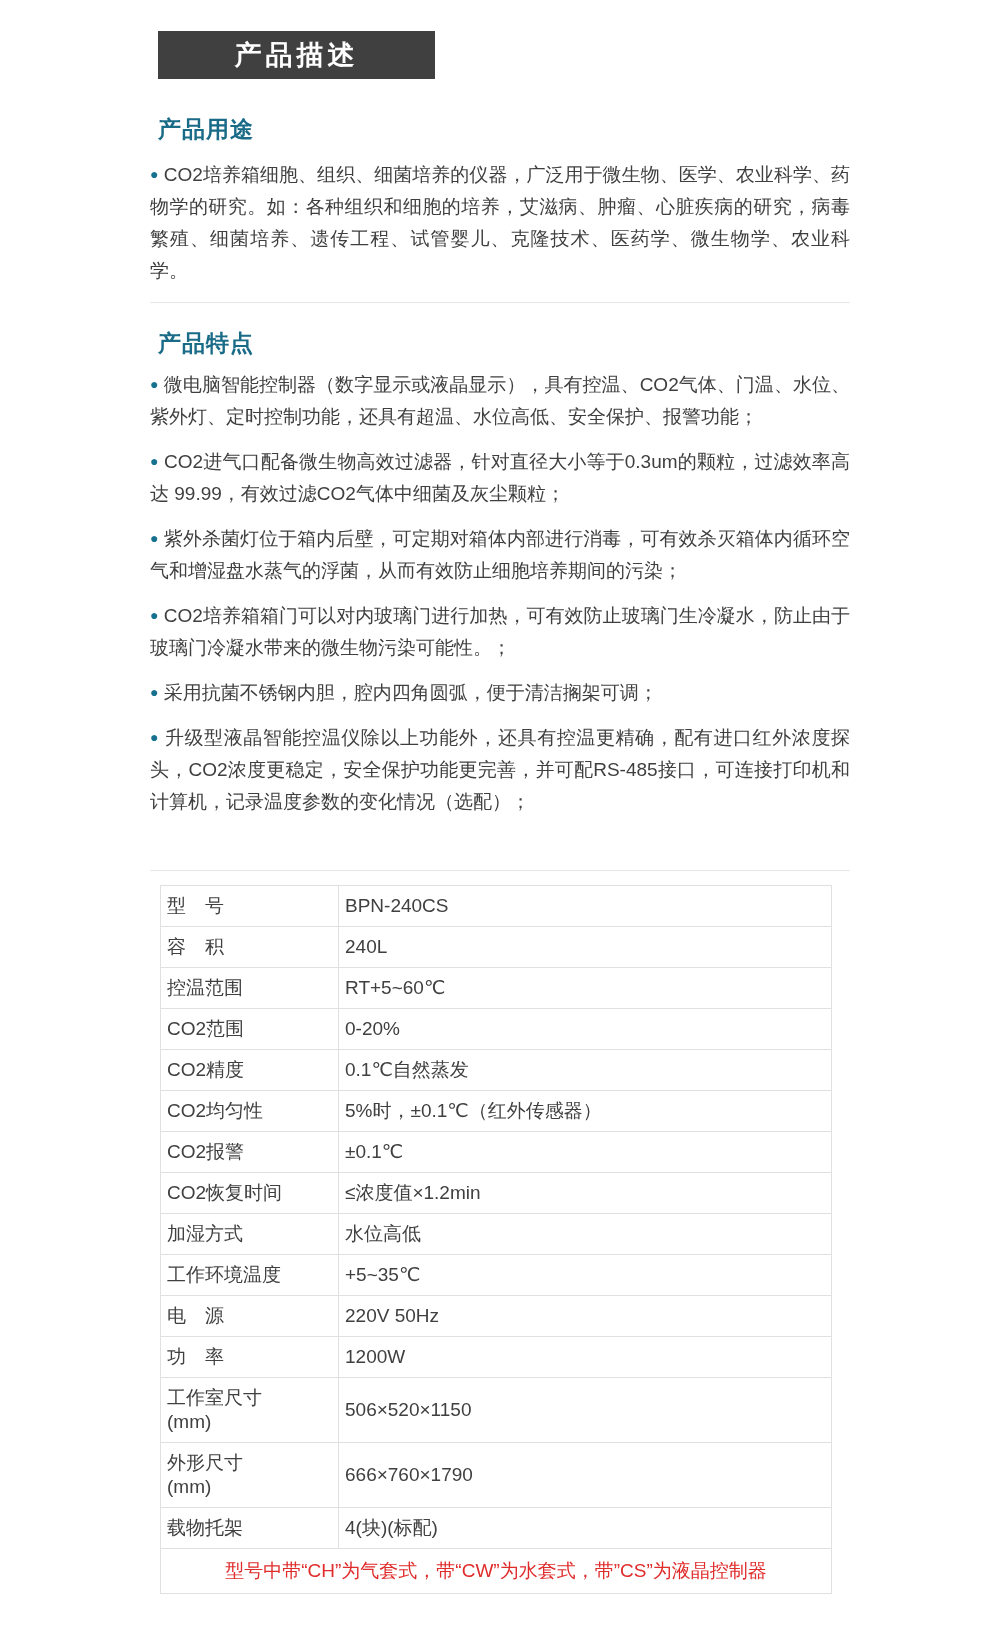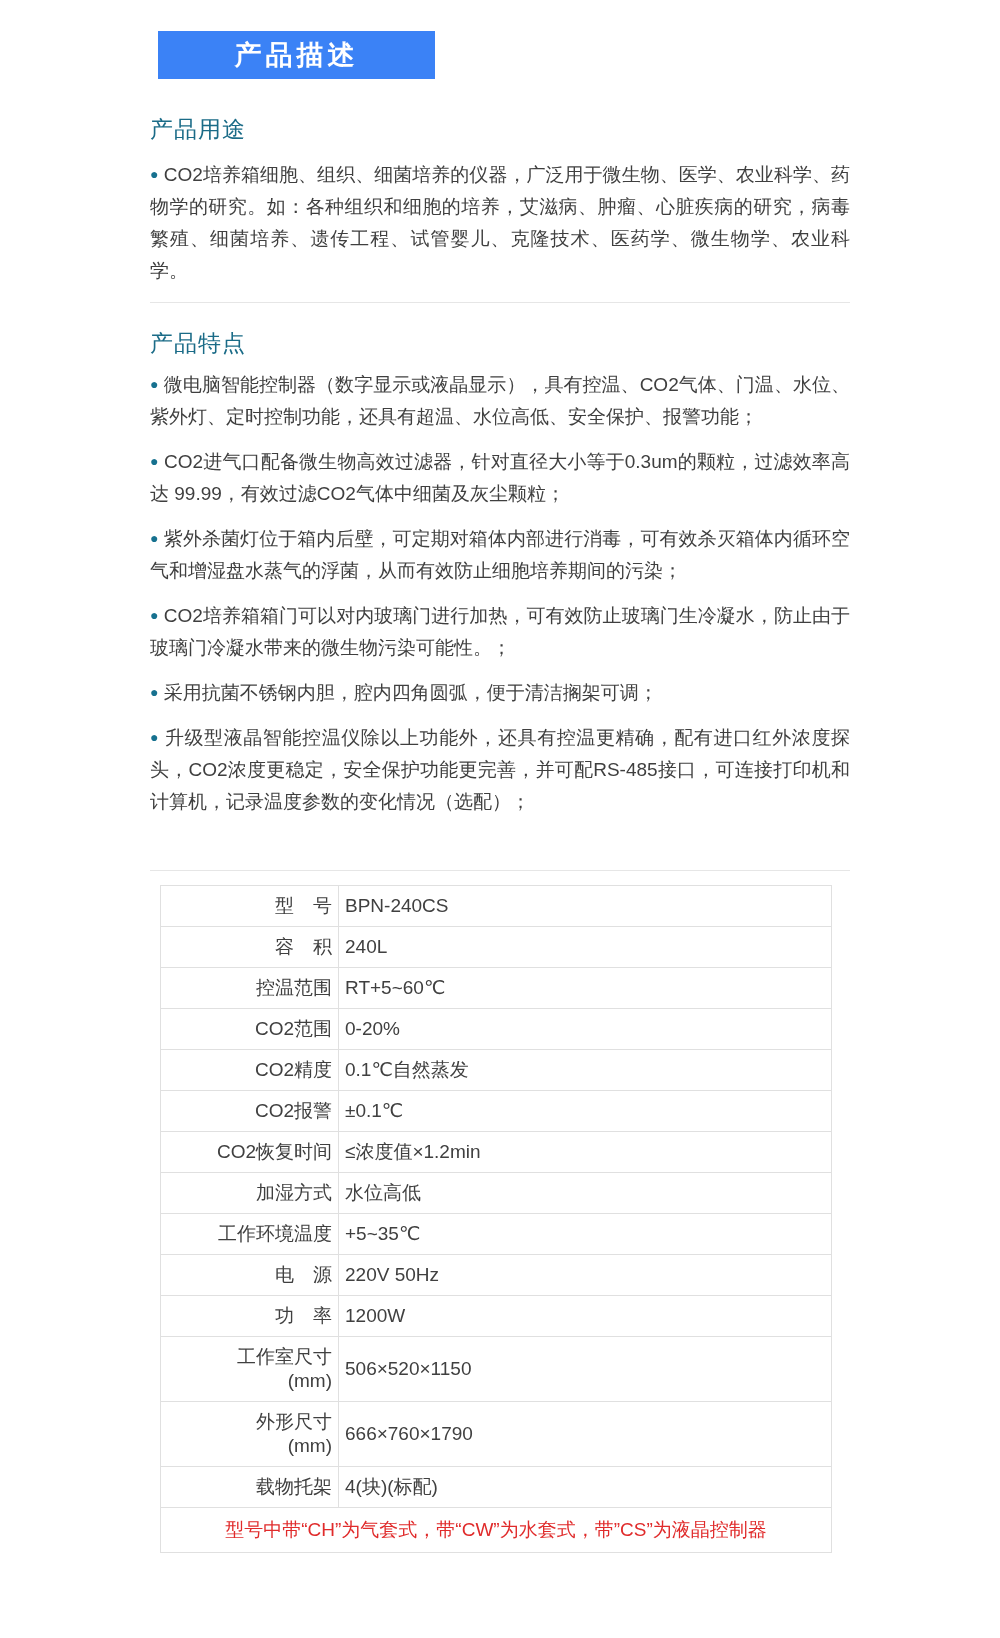--- a/index.html
+++ b/index.html
@@ -19,38 +19,38 @@
     height: 1638px;
     background: #ffffff;
     box-sizing: border-box;
     padding: 0 150px;
   }
   
   .banner {
     margin: 31px 0 0 8px;
     width: 277px;
     height: 48px;
-    background: #3b82f6;
+    background: #404040;
     display: flex;
     align-items: center;
     justify-content: center;
   }
   .banner span {
     color: #ffffff;
     font-size: 27px;
     font-weight: bold;
     letter-spacing: 4px;
   }
   
   .sec-heading {
-    margin: 0;
+    margin: 8px;
     padding: 0;
     color: #1a6b87;
     font-size: 23px;
-    font-weight: normal;
+    font-weight: bold;
     letter-spacing: 1px;
     line-height: 26px;
   }
   .usage-heading { margin-top: 37px; }
   .features-heading { margin-top: 27px; }
   .specs-heading { margin-top: 50px; }
   
   .para {
     margin: 16px 0 0 0;
     font-size: 19px;
@@ -82,21 +82,21 @@
   .specs-table td {
     border: 1px solid #e0e0e0;
     font-size: 19px;
     color: #404040;
     line-height: 24px;
     padding: 8px 6px;
     box-sizing: border-box;
   }
   .specs-table td.label {
     width: 178px;
-    text-align: right;
+    text-align: left;
     white-space: pre-line;
   }
   .specs-table td.value {
     text-align: left;
   }
   .specs-table td.footnote {
     text-align: center;
     color: #e02b2b;
     padding: 10px 6px;
   }
@@ -148,20 +148,24 @@
           </tr>
           <tr>
             <td class="label">CO2范围</td>
             <td class="value">0-20%</td>
           </tr>
           <tr>
             <td class="label">CO2精度</td>
             <td class="value">0.1℃自然蒸发</td>
           </tr>
           <tr>
+            <td class="label">CO2均匀性</td>
+            <td class="value">5%时，±0.1℃（红外传感器）</td>
+          </tr>
+          <tr>
             <td class="label">CO2报警</td>
             <td class="value">±0.1℃</td>
           </tr>
           <tr>
             <td class="label">CO2恢复时间</td>
             <td class="value">≤浓度值×1.2min</td>
           </tr>
           <tr>
             <td class="label">加湿方式</td>
             <td class="value">水位高低</td>

